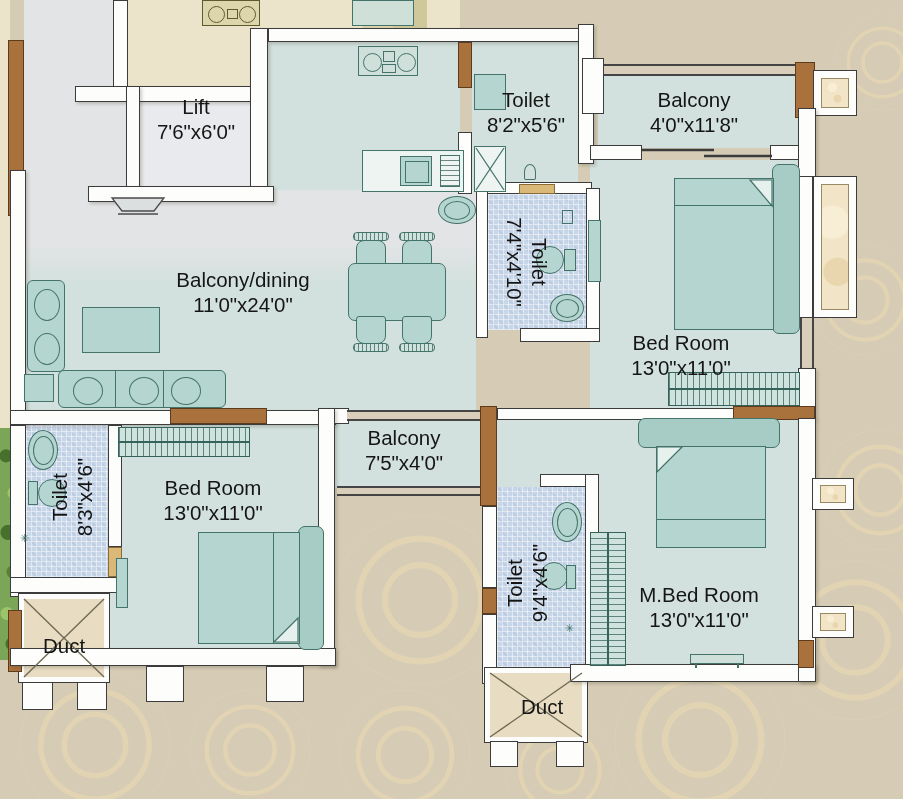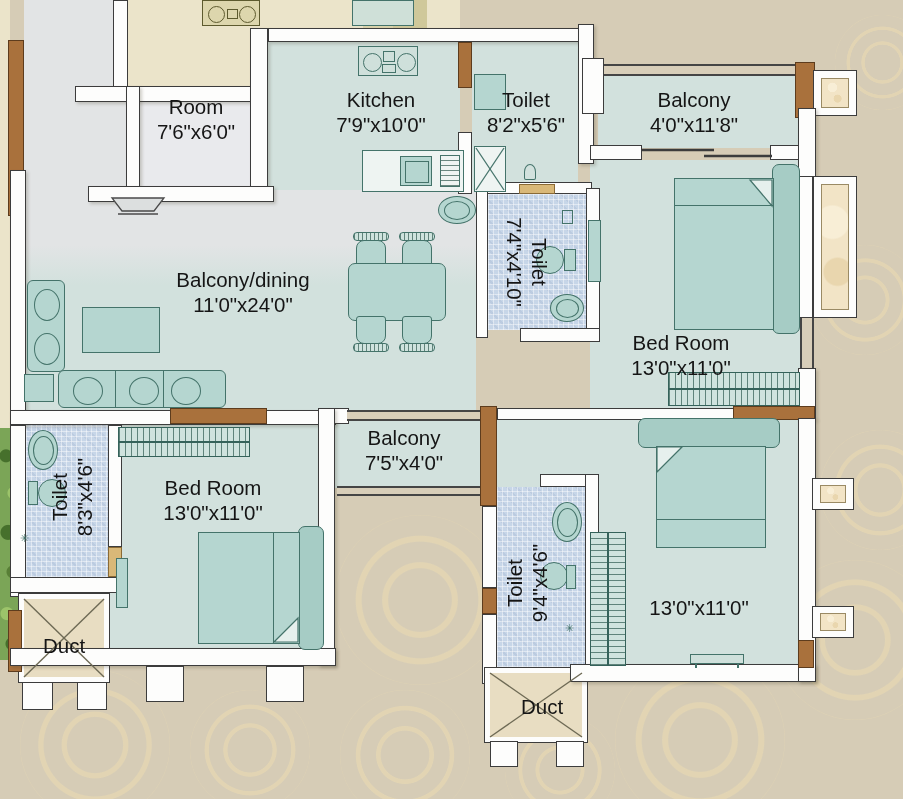--- a/index.html
+++ b/index.html
@@ -304,26 +304,22 @@
 
     <polygon points="750,180 772,180 772,206" fill="#e6f0ed" stroke="#44736a" stroke-width="1.2"></polygon>
     <polygon points="298,618 298,642 274,642" fill="#e6f0ed" stroke="#44736a" stroke-width="1.2"></polygon>
     <polygon points="657,447 682,447 657,472" fill="#e6f0ed" stroke="#44736a" stroke-width="1.2"></polygon>
 
     <line x1="696" y1="664" x2="696" y2="668" stroke="#44736a" stroke-width="2"></line>
     <line x1="738" y1="664" x2="738" y2="668" stroke="#44736a" stroke-width="2"></line>
   </svg>
 
   <div class="lbl" style="left:196px;top:119px;">
-    <div>Room</div>
+    <div>Lift</div>
     <div>7'6"x6'0"</div>
-  </div>
-  <div class="lbl" style="left:381px;top:112px;">
-    <div>Kitchen</div>
-    <div>7'9"x10'0"</div>
   </div>
   <div class="lbl" style="left:526px;top:112px;">
     <div>Toilet</div>
     <div>8'2"x5'6"</div>
   </div>
   <div class="lbl" style="left:694px;top:112px;">
     <div>Balcony</div>
     <div>4'0"x11'8"</div>
   </div>
   <div class="lbl" style="left:243px;top:292px;">
@@ -348,20 +344,21 @@
   </div>
   <div class="lbl" style="left:213px;top:500px;">
     <div>Bed Room</div>
     <div>13'0"x11'0"</div>
   </div>
   <div class="lbl lbl-vm90" style="left:527px;top:583px;">
     <div>Toilet</div>
     <div>9'4"x4'6"</div>
   </div>
   <div class="lbl" style="left:699px;top:607px;">
+    <div>M.Bed Room</div>
     <div>13'0"x11'0"</div>
   </div>
   <div class="lbl" style="left:64px;top:645px;">
     <div>Duct</div>
   </div>
   <div class="lbl" style="left:542px;top:706px;">
     <div>Duct</div>
   </div>
 
 </div>

